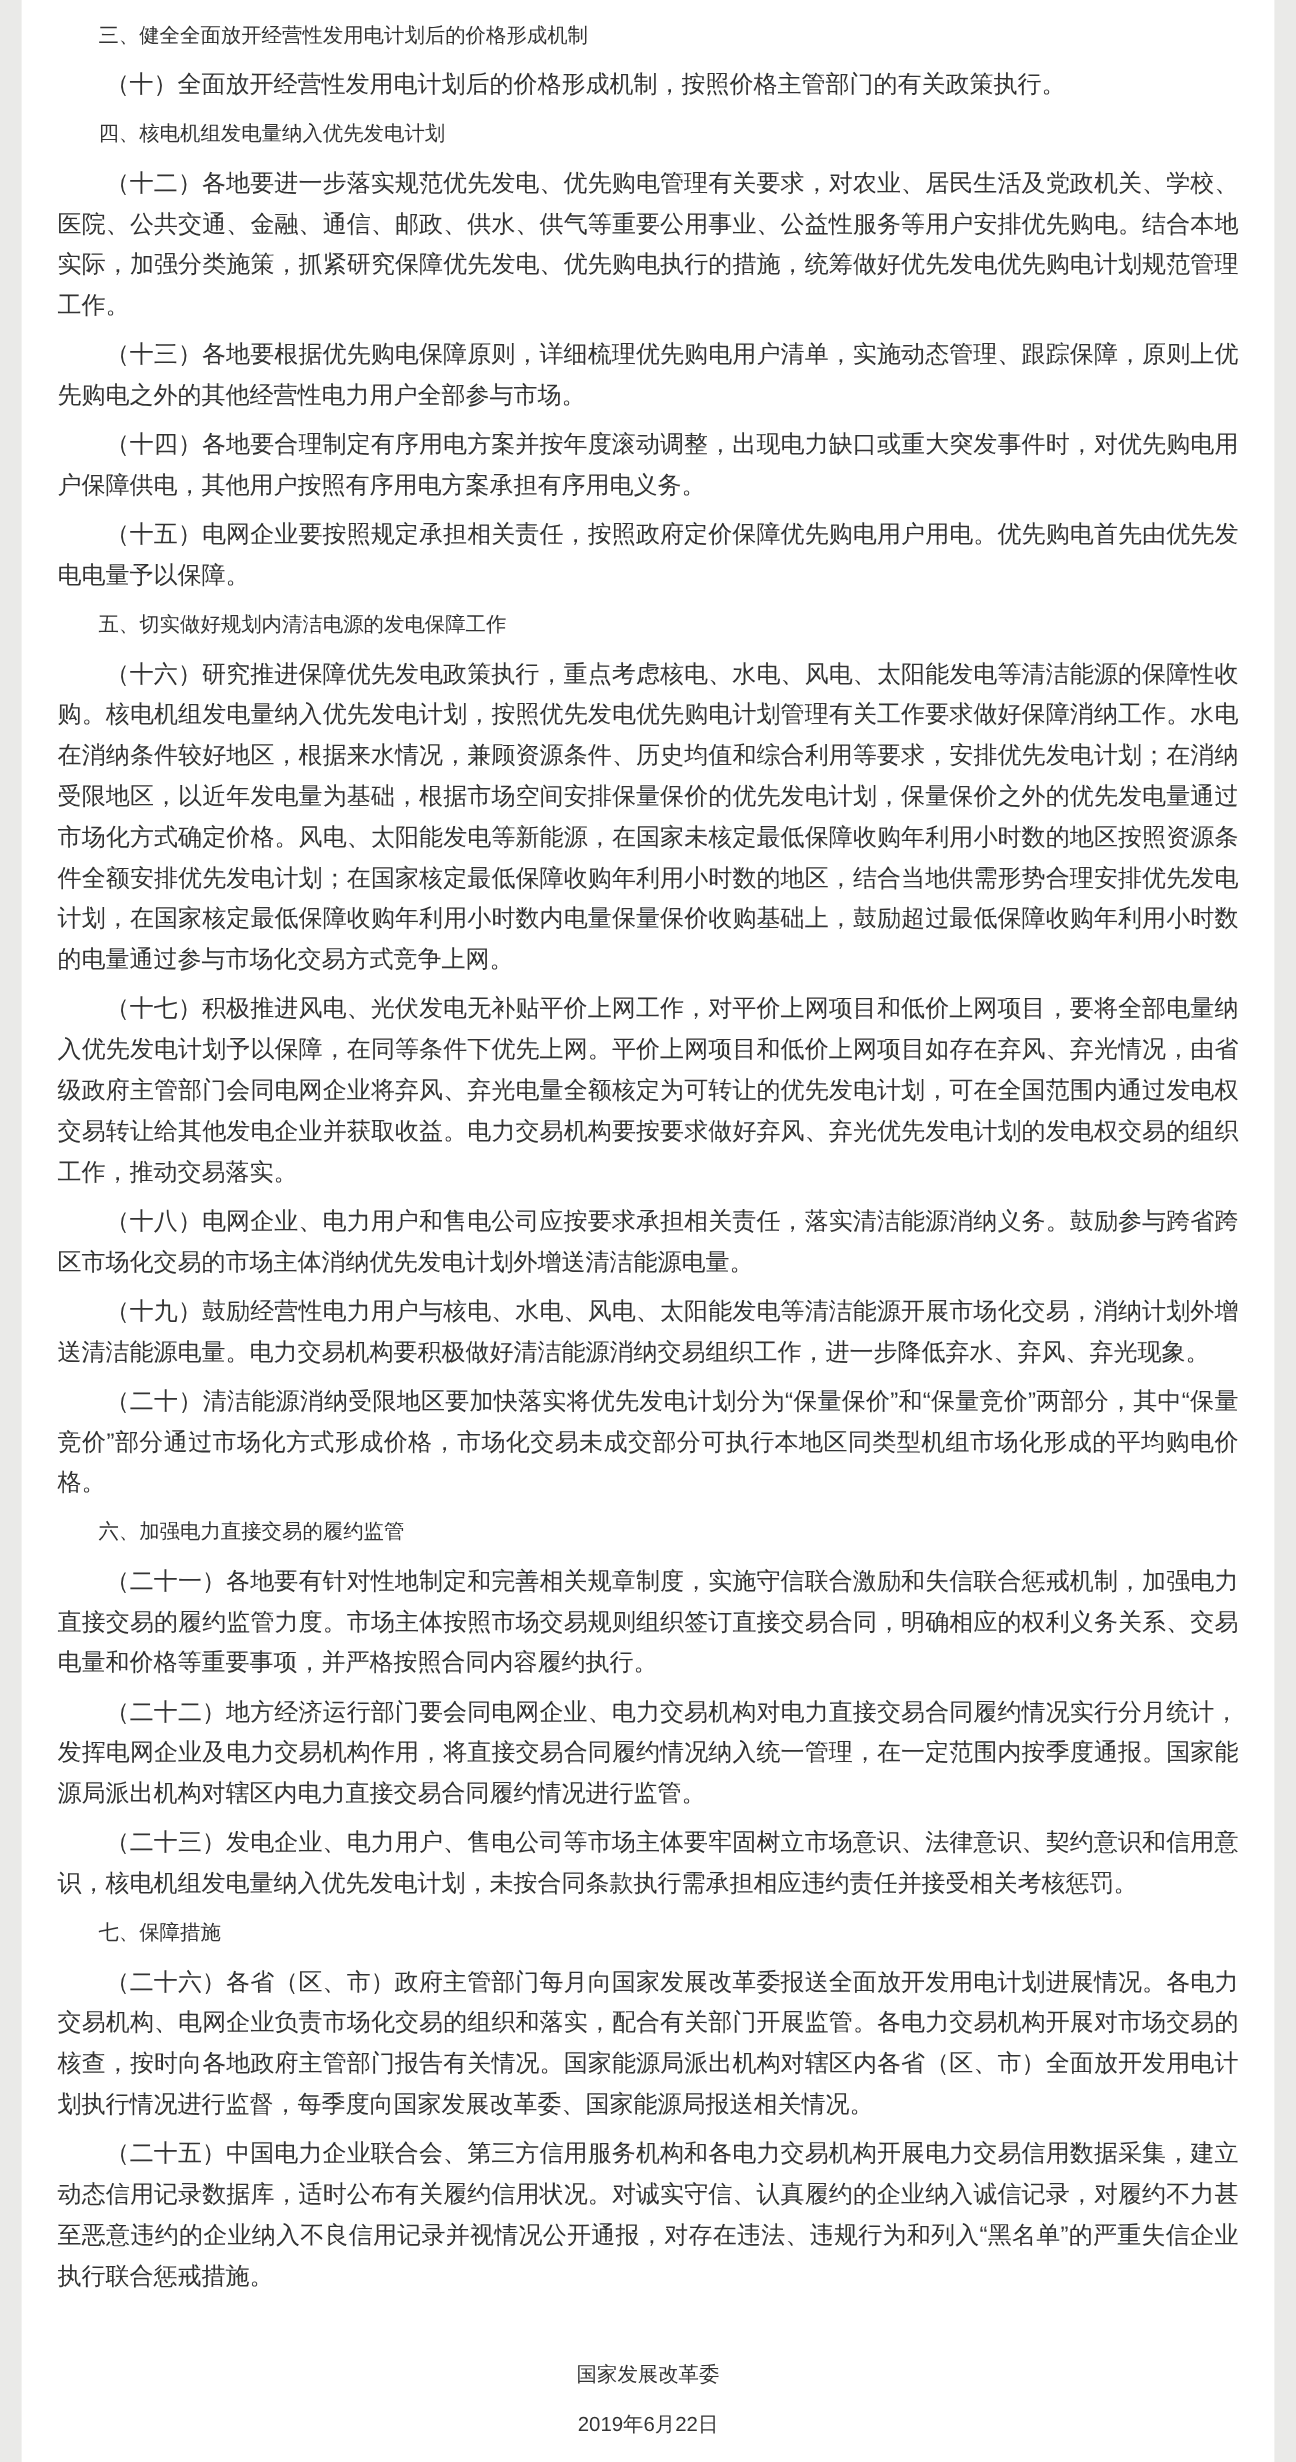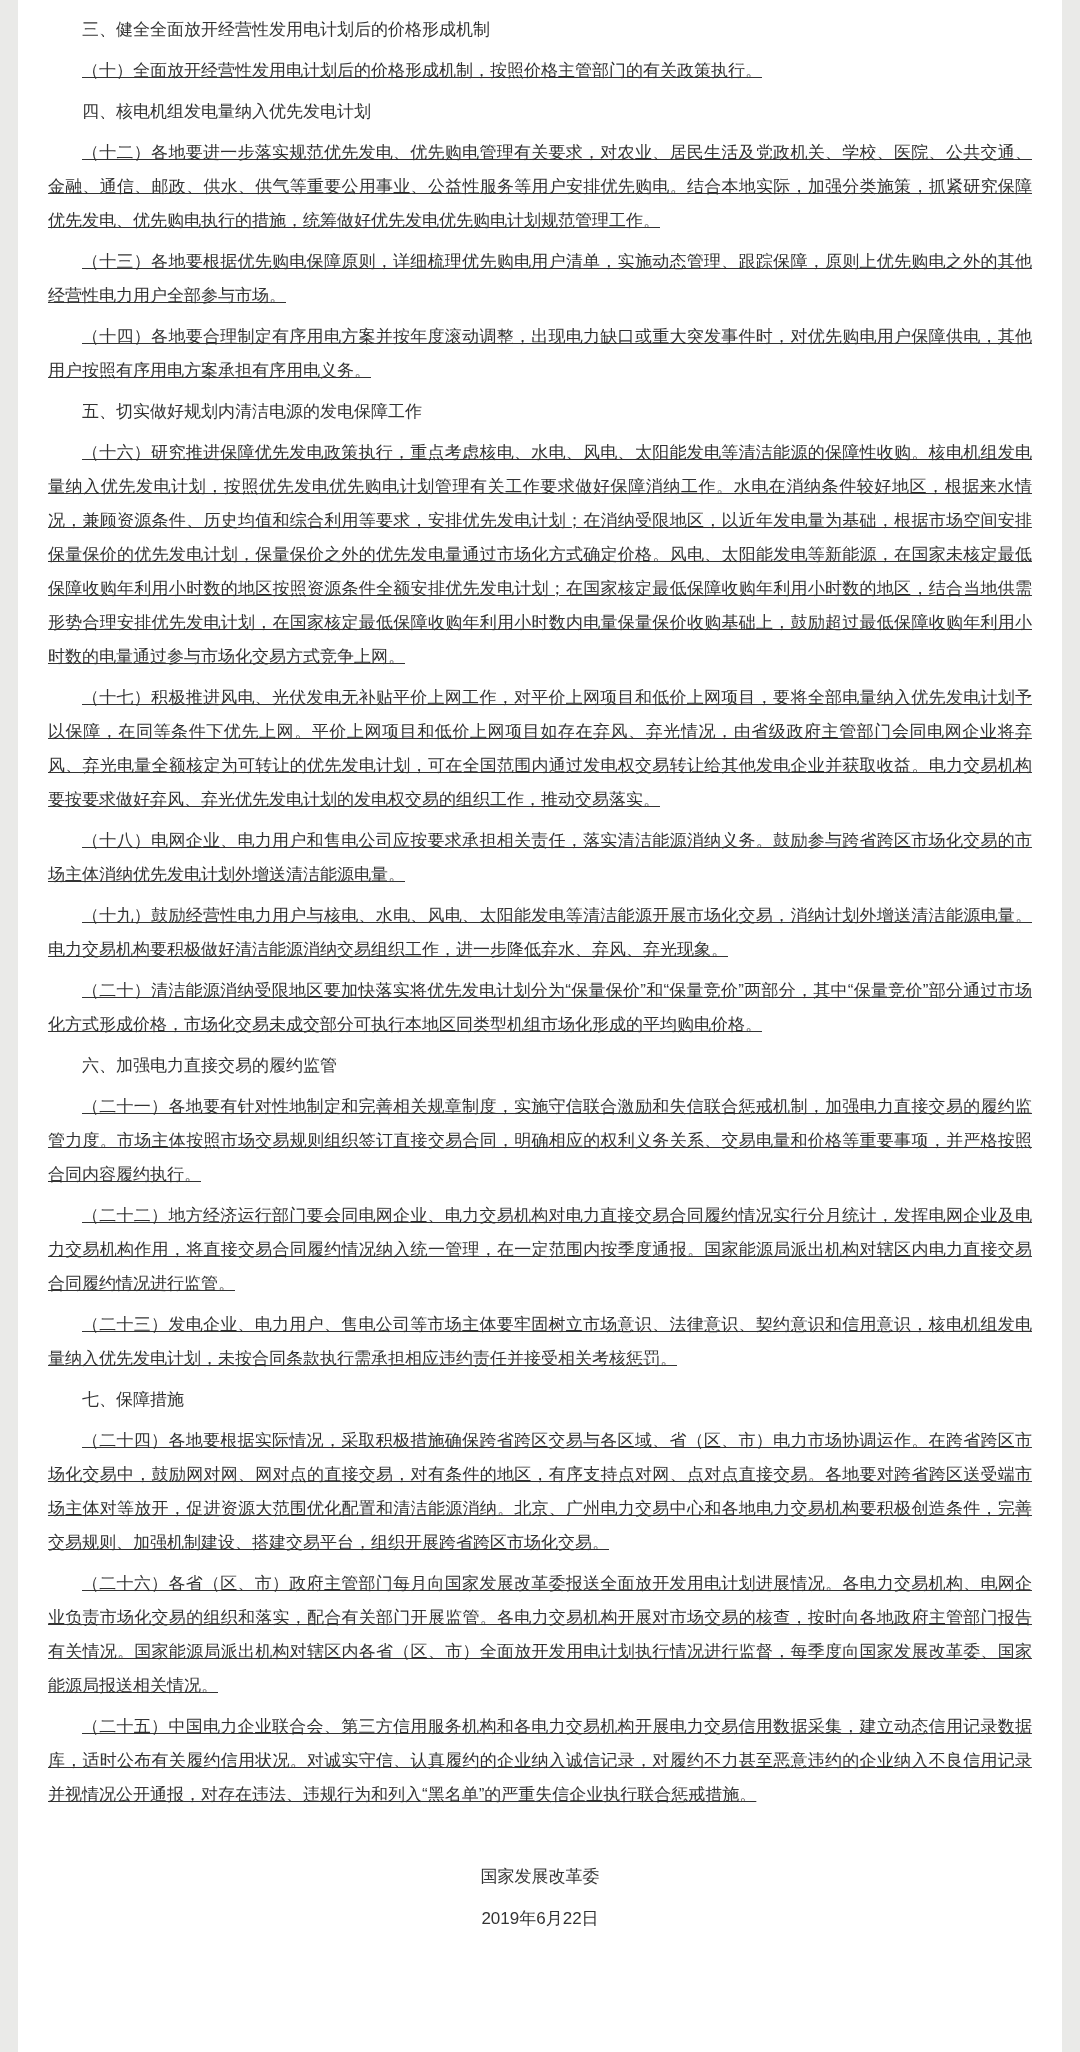--- a/index.html
+++ b/index.html
@@ -27,27 +27,26 @@
   }
   .section-heading {
     font-size: 17px;
     font-weight: normal;
     color: #333333;
     line-height: 34px;
     margin: 7px 0;
     text-indent: 2em;
   }
   .paragraph {
-    font-size: 17px;
+    font-size: 20px;
     color: #333333;
     line-height: 34px;
     margin: 7px 0;
     text-align: justify;
     text-indent: 2em;
-    text-decoration: underline;
   }
   .signature-block {
     margin-top: 44px;
     text-align: center;
   }
   .signature-org, .signature-date {
     line-height: 42px;
     font-size: 17px;
     color: #333333;
   }
@@ -57,32 +56,32 @@
 
 <div class="viewport">
   <div class="page" style="background: rgb(255, 255, 255); color: rgb(51, 51, 51);">
     <div id="content">
         <h2 class="section-heading">三、健全全面放开经营性发用电计划后的价格形成机制</h2>
         <p class="paragraph">（十）全面放开经营性发用电计划后的价格形成机制，按照价格主管部门的有关政策执行。</p>
         <h2 class="section-heading">四、核电机组发电量纳入优先发电计划</h2>
         <p class="paragraph">（十二）各地要进一步落实规范优先发电、优先购电管理有关要求，对农业、居民生活及党政机关、学校、医院、公共交通、金融、通信、邮政、供水、供气等重要公用事业、公益性服务等用户安排优先购电。结合本地实际，加强分类施策，抓紧研究保障优先发电、优先购电执行的措施，统筹做好优先发电优先购电计划规范管理工作。</p>
         <p class="paragraph">（十三）各地要根据优先购电保障原则，详细梳理优先购电用户清单，实施动态管理、跟踪保障，原则上优先购电之外的其他经营性电力用户全部参与市场。</p>
         <p class="paragraph">（十四）各地要合理制定有序用电方案并按年度滚动调整，出现电力缺口或重大突发事件时，对优先购电用户保障供电，其他用户按照有序用电方案承担有序用电义务。</p>
+        <p class="paragraph">（十五）电网企业要按照规定承担相关责任，按照政府定价保障优先购电用户用电。优先购电首先由优先发电电量予以保障。</p>
         <h2 class="section-heading">五、切实做好规划内清洁电源的发电保障工作</h2>
         <p class="paragraph">（十六）研究推进保障优先发电政策执行，重点考虑核电、水电、风电、太阳能发电等清洁能源的保障性收购。核电机组发电量纳入优先发电计划，按照优先发电优先购电计划管理有关工作要求做好保障消纳工作。水电在消纳条件较好地区，根据来水情况，兼顾资源条件、历史均值和综合利用等要求，安排优先发电计划；在消纳受限地区，以近年发电量为基础，根据市场空间安排保量保价的优先发电计划，保量保价之外的优先发电量通过市场化方式确定价格。风电、太阳能发电等新能源，在国家未核定最低保障收购年利用小时数的地区按照资源条件全额安排优先发电计划；在国家核定最低保障收购年利用小时数的地区，结合当地供需形势合理安排优先发电计划，在国家核定最低保障收购年利用小时数内电量保量保价收购基础上，鼓励超过最低保障收购年利用小时数的电量通过参与市场化交易方式竞争上网。</p>
         <p class="paragraph">（十七）积极推进风电、光伏发电无补贴平价上网工作，对平价上网项目和低价上网项目，要将全部电量纳入优先发电计划予以保障，在同等条件下优先上网。平价上网项目和低价上网项目如存在弃风、弃光情况，由省级政府主管部门会同电网企业将弃风、弃光电量全额核定为可转让的优先发电计划，可在全国范围内通过发电权交易转让给其他发电企业并获取收益。电力交易机构要按要求做好弃风、弃光优先发电计划的发电权交易的组织工作，推动交易落实。</p>
         <p class="paragraph">（十八）电网企业、电力用户和售电公司应按要求承担相关责任，落实清洁能源消纳义务。鼓励参与跨省跨区市场化交易的市场主体消纳优先发电计划外增送清洁能源电量。</p>
         <p class="paragraph">（十九）鼓励经营性电力用户与核电、水电、风电、太阳能发电等清洁能源开展市场化交易，消纳计划外增送清洁能源电量。电力交易机构要积极做好清洁能源消纳交易组织工作，进一步降低弃水、弃风、弃光现象。</p>
         <p class="paragraph">（二十）清洁能源消纳受限地区要加快落实将优先发电计划分为“保量保价”和“保量竞价”两部分，其中“保量竞价”部分通过市场化方式形成价格，市场化交易未成交部分可执行本地区同类型机组市场化形成的平均购电价格。</p>
         <h2 class="section-heading">六、加强电力直接交易的履约监管</h2>
         <p class="paragraph">（二十一）各地要有针对性地制定和完善相关规章制度，实施守信联合激励和失信联合惩戒机制，加强电力直接交易的履约监管力度。市场主体按照市场交易规则组织签订直接交易合同，明确相应的权利义务关系、交易电量和价格等重要事项，并严格按照合同内容履约执行。</p>
         <p class="paragraph">（二十二）地方经济运行部门要会同电网企业、电力交易机构对电力直接交易合同履约情况实行分月统计，发挥电网企业及电力交易机构作用，将直接交易合同履约情况纳入统一管理，在一定范围内按季度通报。国家能源局派出机构对辖区内电力直接交易合同履约情况进行监管。</p>
         <p class="paragraph">（二十三）发电企业、电力用户、售电公司等市场主体要牢固树立市场意识、法律意识、契约意识和信用意识，核电机组发电量纳入优先发电计划，未按合同条款执行需承担相应违约责任并接受相关考核惩罚。</p>
         <h2 class="section-heading">七、保障措施</h2>
-        <p class="paragraph">（二十四）各地要根据实际情况，采取积极措施确保跨省跨区交易与各区域、省（区、市）电力市场协调运作。在跨省跨区市场化交易中，鼓励网对网、网对点的直接交易，对有条件的地区，有序支持点对网、点对点直接交易。各地要对跨省跨区送受端市场主体对等放开，促进资源大范围优化配置和清洁能源消纳。北京、广州电力交易中心和各地电力交易机构要积极创造条件，完善交易规则、加强机制建设、搭建交易平台，组织开展跨省跨区市场化交易。</p>
         <p class="paragraph">（二十六）各省（区、市）政府主管部门每月向国家发展改革委报送全面放开发用电计划进展情况。各电力交易机构、电网企业负责市场化交易的组织和落实，配合有关部门开展监管。各电力交易机构开展对市场交易的核查，按时向各地政府主管部门报告有关情况。国家能源局派出机构对辖区内各省（区、市）全面放开发用电计划执行情况进行监督，每季度向国家发展改革委、国家能源局报送相关情况。</p>
         <p class="paragraph">（二十五）中国电力企业联合会、第三方信用服务机构和各电力交易机构开展电力交易信用数据采集，建立动态信用记录数据库，适时公布有关履约信用状况。对诚实守信、认真履约的企业纳入诚信记录，对履约不力甚至恶意违约的企业纳入不良信用记录并视情况公开通报，对存在违法、违规行为和列入“黑名单”的严重失信企业执行联合惩戒措施。</p>
       </div>
     <div class="signature-block">
       <div class="signature-org">国家发展改革委</div>
       <div class="signature-date">2019年6月22日</div>
     </div>
   </div>
 </div>
 

